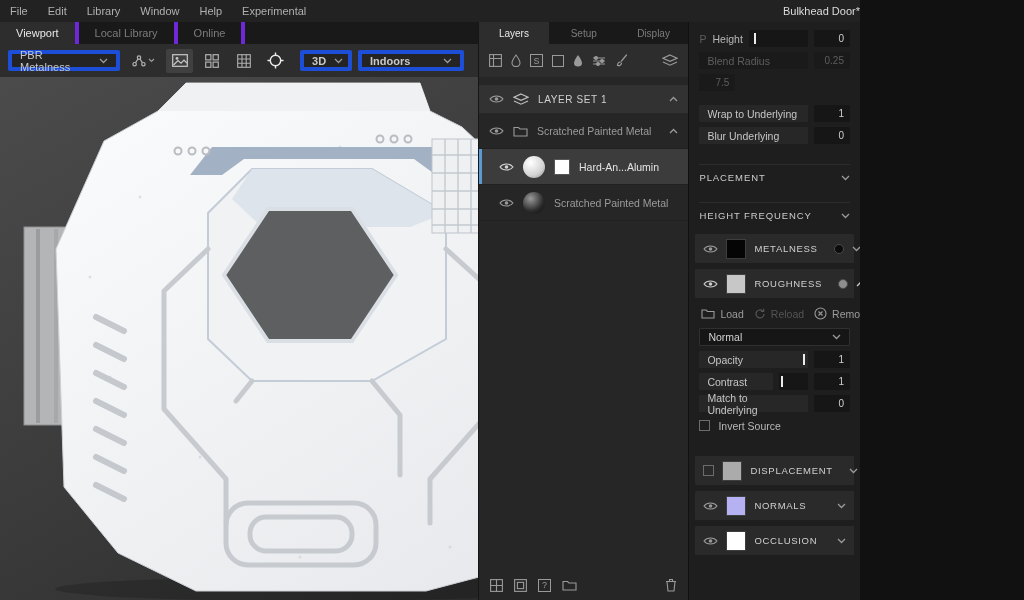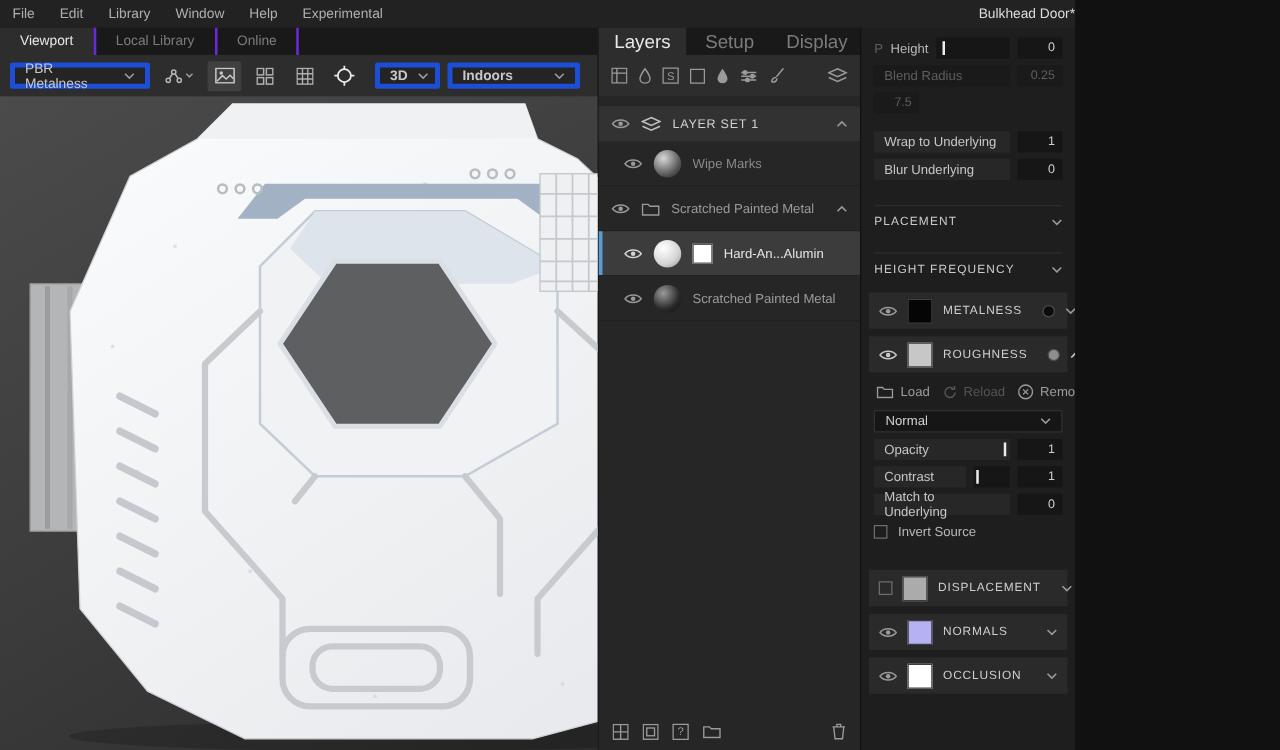--- a/index.html
+++ b/index.html
@@ -9,36 +9,36 @@
   
   .menubar { height:22px; background:#222222; display:flex; align-items:center; position:relative; font-size:11px; color:#b0b0b0; }
   .menu-item { padding:0 10px; height:100%; display:flex; align-items:center; cursor:default; }
   .win-title { position:absolute; left:0; right:0; text-align:right; color:#dcdcdc; pointer-events:none; font-size:11px; }
 
   .columns { display:flex; height:578px; }
 
   
   .left-col { width:597px; display:flex; flex-direction:column; min-width:0; }
   .vtabs { height:22px; background:#191919; display:flex; font-size:11px; }
-  .vtab { padding:0 16px; display:flex; align-items:center; color:#7c7c7c; border-right:2px solid #6d28d9; }
+  .vtab { padding:0 16px; display:flex; align-items:center; color:#7c7c7c; border-right:4px solid #6d28d9; }
   .vtab.active { background:#2d2d2d; color:#e8e8e8; }
   .toolbar { height:33px; background:#2d2d2d; display:flex; align-items:center; padding:0 8px; gap:5px; font-size:11px; }
   .select { height:21px; background:#242424; border:4px solid #1d4ed8; display:flex; align-items:center; gap:8px; padding:0 8px; color:#c9c9c9; border-radius:2px; }
   .select .cv { margin-left:auto; }
   .tbtn { width:27px; height:24px; display:flex; align-items:center; justify-content:center; border-radius:2px; gap:2px; }
   .tbtn.active { background:#404040; }
   .tb-right { margin-left:auto; display:flex; gap:6px; margin-right:6px;font-weight:bold; }
   .viewport { flex:1; position:relative; overflow:hidden;
     background:linear-gradient(150deg,#4b4b4b 0%, #3b3b3b 55%, #2c2c2c 100%); }
   .viewport svg { display:block; }
 
   
   .layers-col { width:213px; background:#262626; display:flex; flex-direction:column; border-left:1px solid #161616; font-size:10.5px; }
   .ltabs { height:22px; display:flex; background:#191919; }
-  .ltab { flex:1; display:flex; align-items:center; justify-content:center; color:#7c7c7c; font-size:15px; }
+  .ltab { flex:1; display:flex; align-items:center; justify-content:center; color:#7c7c7c; font-size:10px; }
   .ltab.active { background:#2d2d2d; color:#e8e8e8; }
   .licons { height:33px; background:#2d2d2d; display:flex; align-items:center; gap:9px; padding:0 10px; }
   .licons .last { margin-left:auto; }
   .lset { height:28px; background:#323232; display:flex; align-items:center; gap:9px; padding:0 10px; color:#d0d0d0; letter-spacing:.6px; font-size:10px; margin-top:8px; }
   .lrow { height:36px; display:flex; align-items:center; gap:9px; padding:0 10px; border-bottom:1px solid #212121; color:#9b9b9b; position:relative; }
   .lrow.child { padding-left:20px; }
   .lrow.selected { background:#3c3c3c; color:#e4e4e4; }
   .lrow.selected::before { content:""; position:absolute; left:0; top:0; bottom:0; width:3px; background:#5b9bd5; }
   .lrow .name { white-space:nowrap; overflow:hidden; text-overflow:ellipsis; }
   .sphere { width:22px; height:22px; border-radius:50%; flex:none; }
@@ -345,30 +345,20 @@
         </span>
         <span class="name">LAYER SET 1</span>
         <span class="sp"></span>
         <span class="chev">
           <svg width="9" height="6" viewBox="0 0 9 6">
               <path d="M1,5 L4.5,1.5 L8,5" fill="none" stroke="#9a9a9a" stroke-width="1.3"></path>
             </svg>
         </span>
       </div>
 
-      <div class="lrow child">
-        <span class="eye">
-          <svg width="15" height="10" viewBox="0 0 15 10">
-              <path d="M1,5 C4,1 11,1 14,5 C11,9 4,9 1,5 Z" fill="none" stroke="#9a9a9a" stroke-width="1.1"></path>
-              <circle cx="7.5" cy="5" r="1.8" fill="#9a9a9a"></circle>
-            </svg>
-        </span>
-        <span class="sphere sph-grey"></span>
-        <span class="name" style="color:#8a8a8a">Wipe Marks</span>
-      </div>
 
       <div class="lrow">
         <span class="eye">
           <svg width="15" height="10" viewBox="0 0 15 10">
               <path d="M1,5 C4,1 11,1 14,5 C11,9 4,9 1,5 Z" fill="none" stroke="#9a9a9a" stroke-width="1.1"></path>
               <circle cx="7.5" cy="5" r="1.8" fill="#9a9a9a"></circle>
             </svg>
         </span>
         <span class="icon">
           <svg width="15" height="12" viewBox="0 0 15 12">

